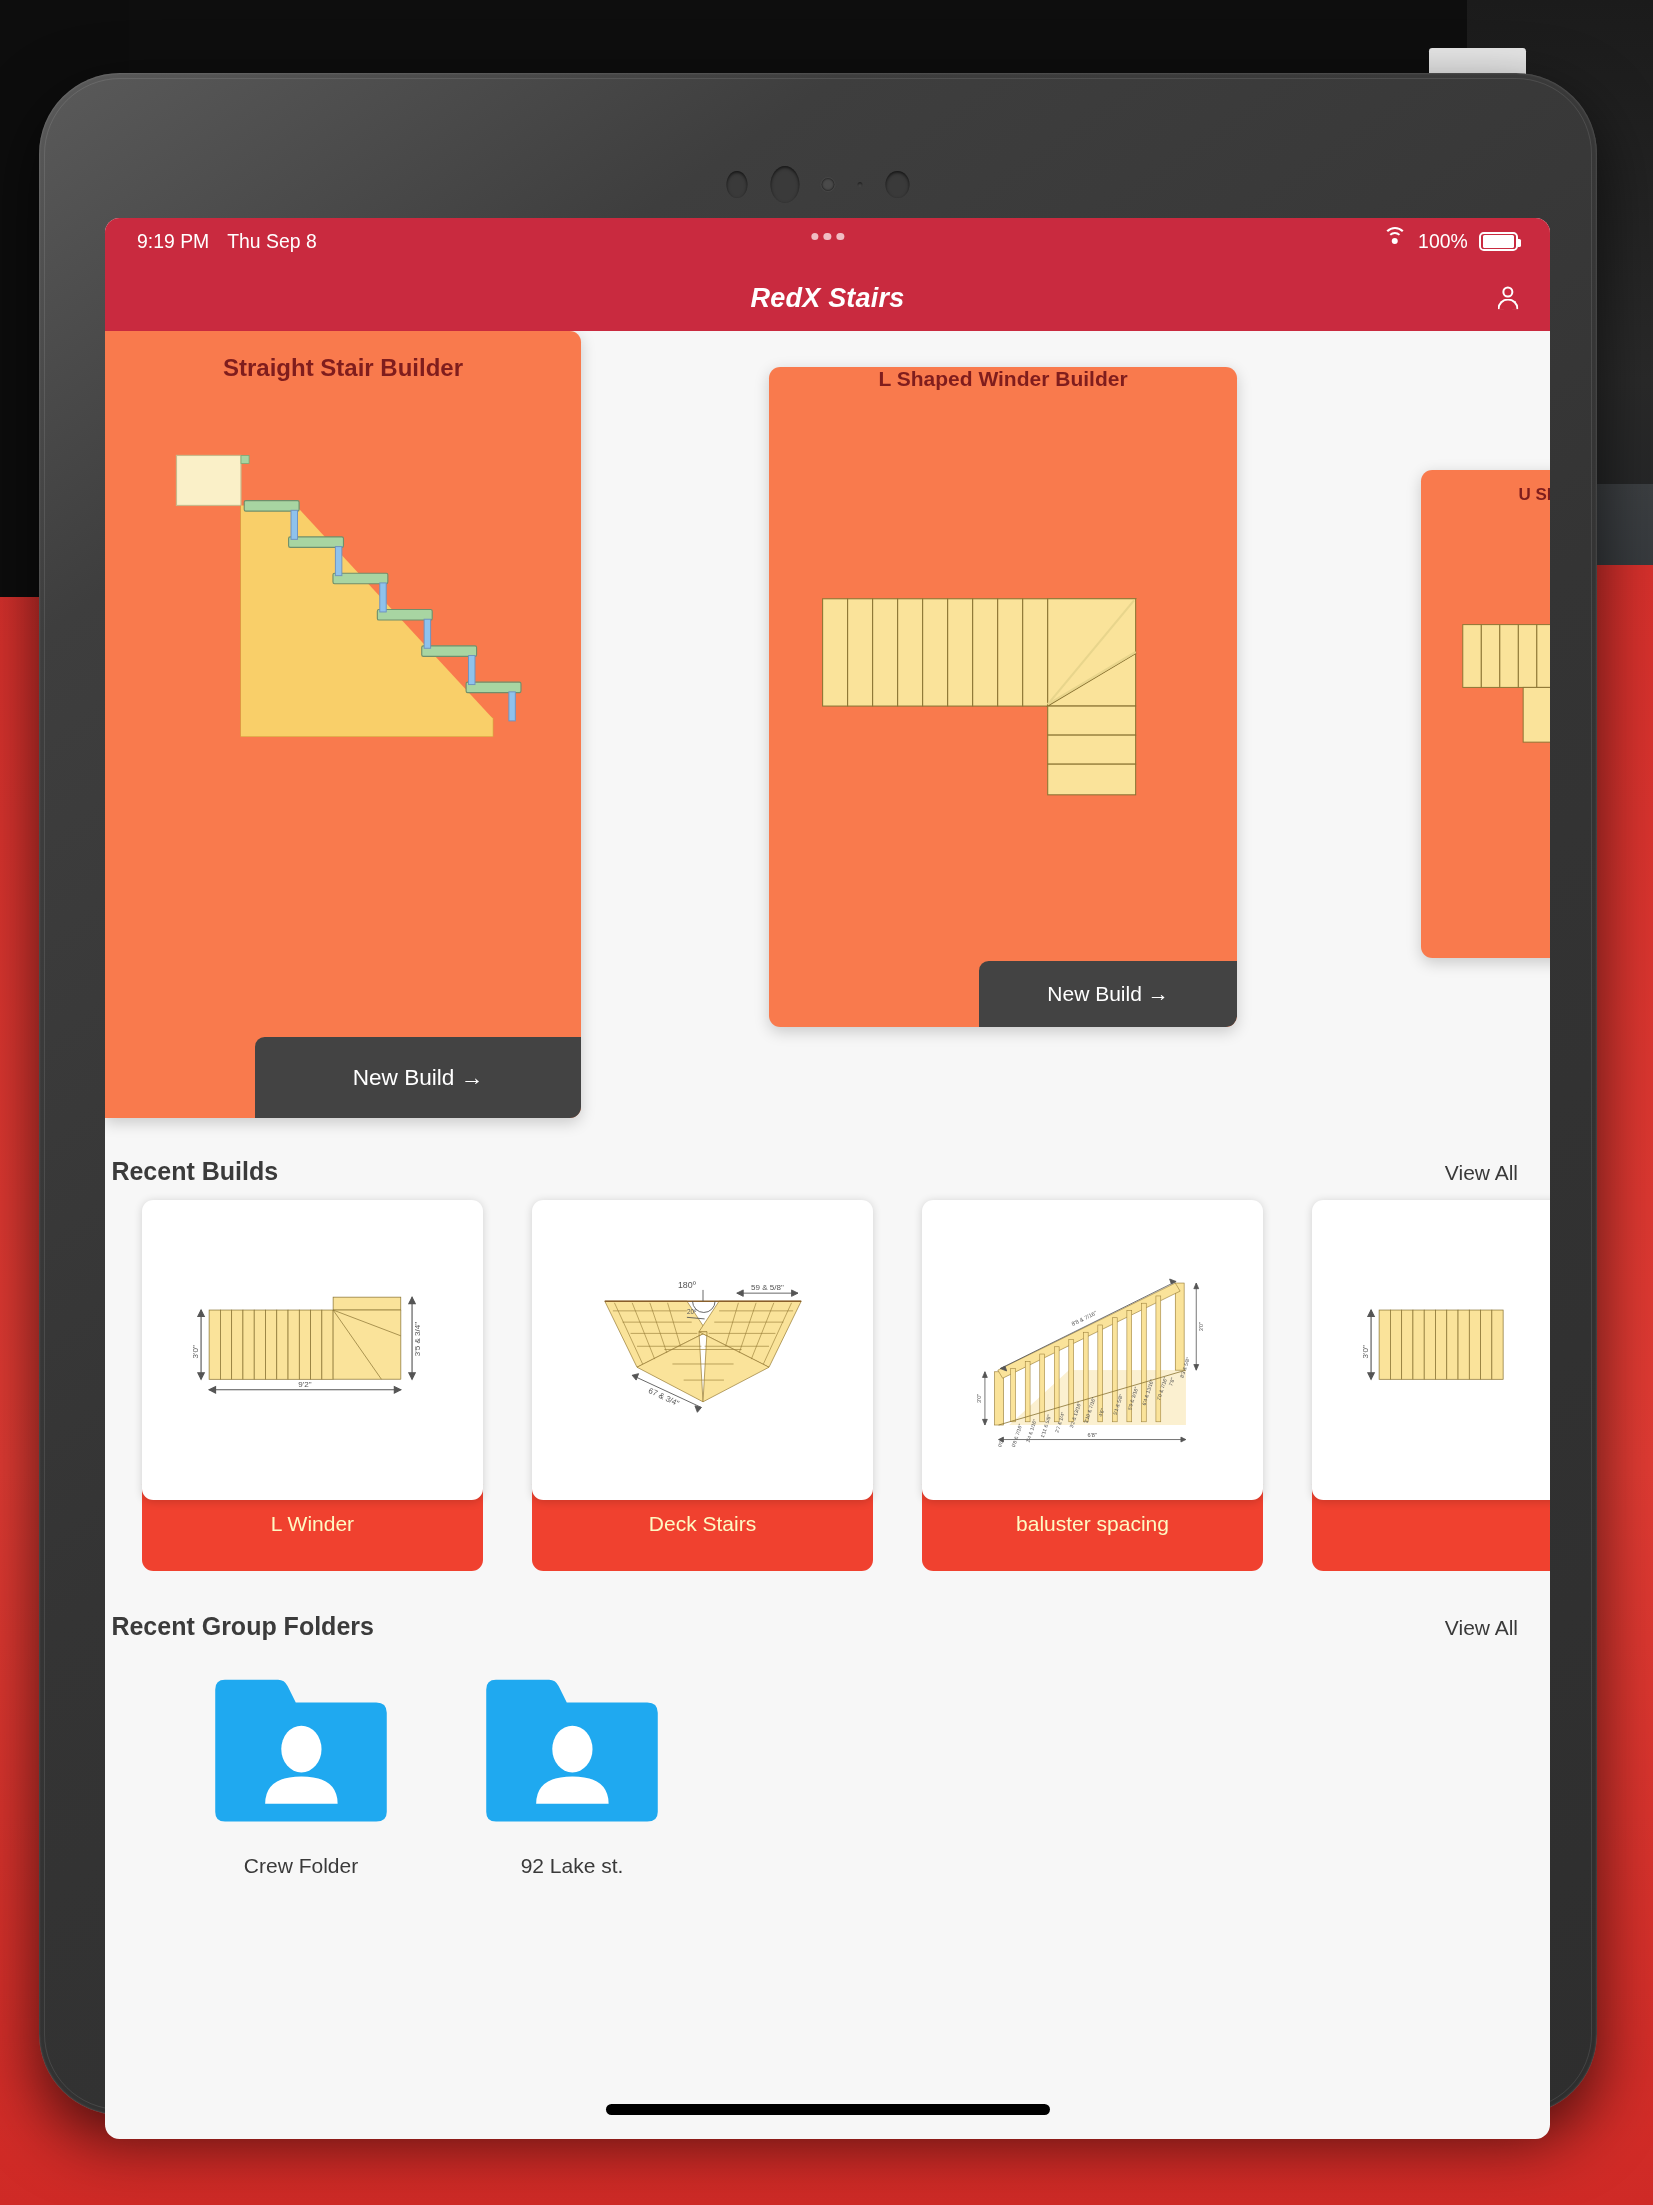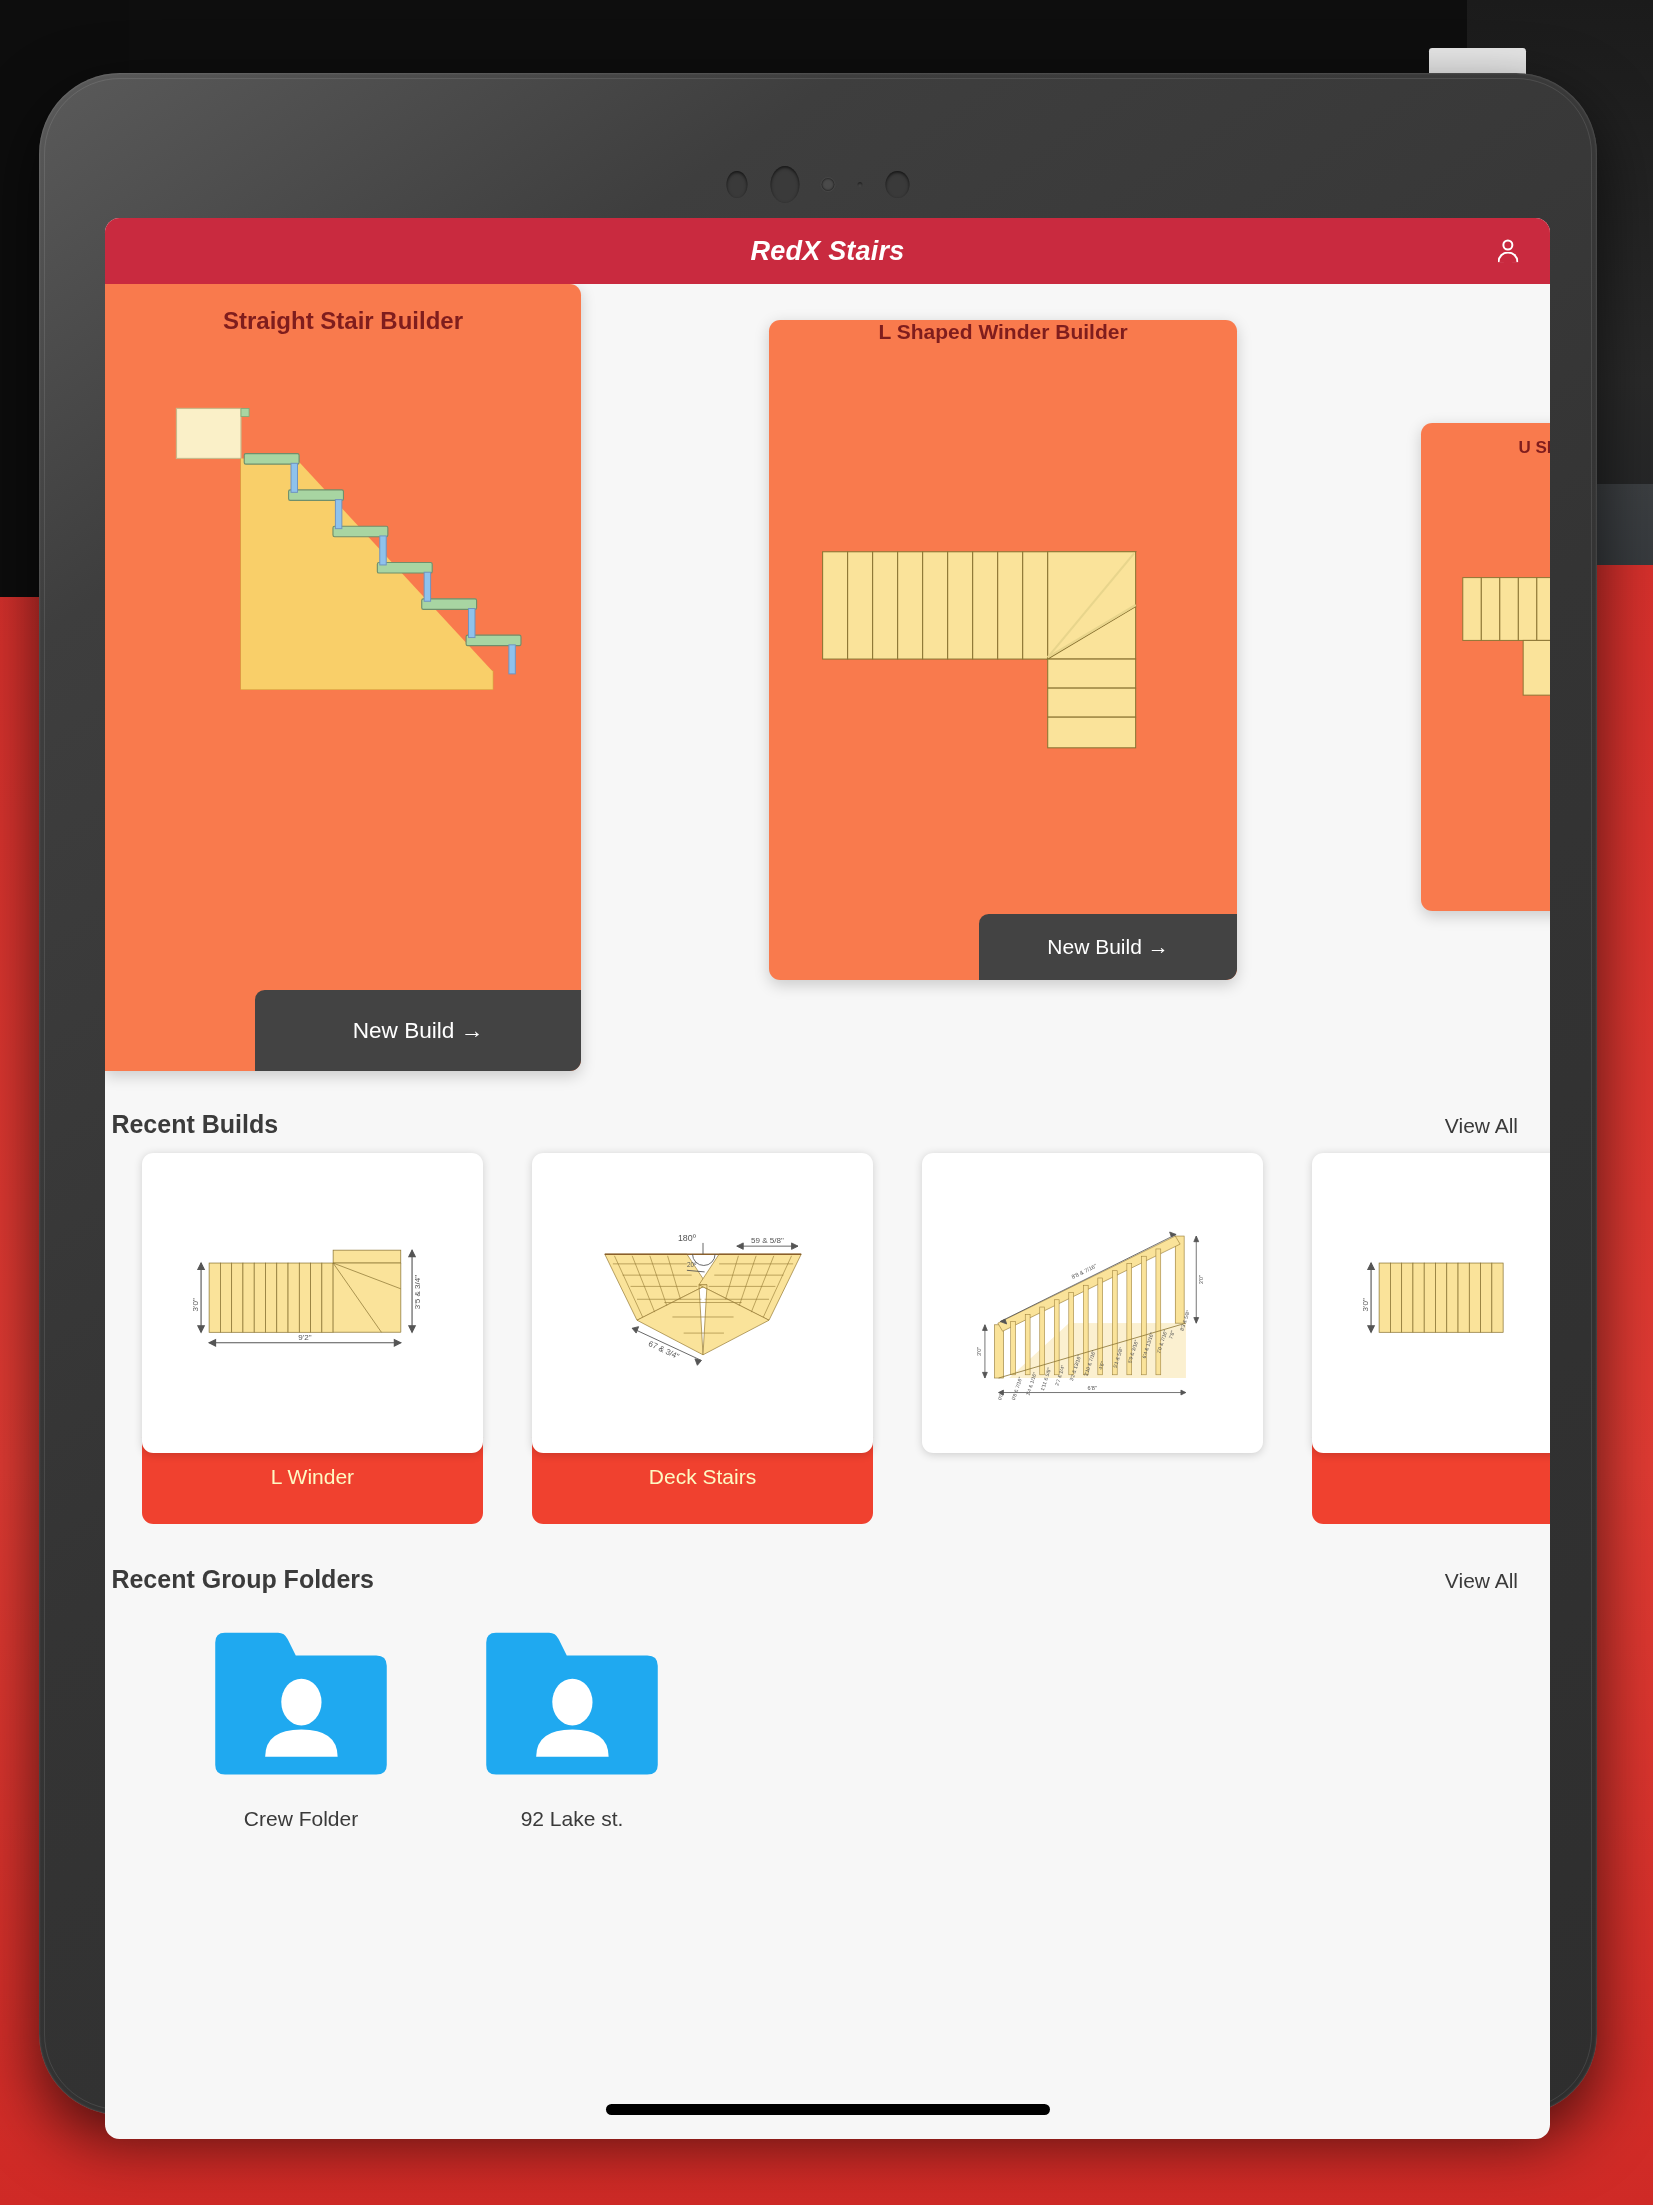--- a/index.html
+++ b/index.html
@@ -187,20 +187,42 @@
     <div class="cam-cluster">
       <span class="cam a"></span>
       <span class="cam b"></span>
       <span class="cam dot"></span>
       <span class="cam micro"></span>
       <span class="cam c"></span>
     </div>
 
     <div id="screen">
 
+      <div class="statusbar">
+        <div class="sb-left">
+          <span>9:19 PM</span>
+          <span>Thu Sep 8</span>
+        </div>
+        <div class="sb-dots">
+          <i></i>
+            <i></i>
+            <i></i>
+        </div>
+        <div class="sb-right">
+          <span class="wifi-ic">
+              <i></i>
+              <i></i>
+              <i></i>
+            </span>
+          <span>100%</span>
+          <span class="battery">
+              <i></i>
+            </span>
+        </div>
+      </div>
 
       <div class="appbar">
         <h1>RedX Stairs</h1>
         <div class="account-btn">
           <span class="person-ic">
             <span class="head"></span>
               <span class="body"></span>
           </span>
         </div>
       </div>
@@ -440,20 +462,21 @@
                   <text x="179" y="206" transform="rotate(-72 179 206)" text-anchor="start">5'1 &amp; 5/8"</text>
                   <text x="197" y="200" transform="rotate(-72 197 200)" text-anchor="start">5'9 &amp; 3/16"</text>
                   <text x="215" y="194" transform="rotate(-72 215 194)" text-anchor="start">6'4 &amp; 13/16"</text>
                   <text x="233" y="188" transform="rotate(-72 233 188)" text-anchor="start">7'0 &amp; 7/16"</text>
                   <text x="248" y="170" transform="rotate(-72 248 170)" text-anchor="start">7'8"</text>
                   <text x="262" y="160" transform="rotate(-72 262 160)" text-anchor="start">8'3 &amp; 5/8"</text>
                 </g>
               </g>
             </svg>
           </div>
+          <div class="build-label">baluster spacing</div>
         </div>
 
         <div class="build-card">
           <div class="build-thumb">
             <svg width="266" height="153" viewBox="0 0 330 190">
               <g fill="#fae39a" stroke="#8a7433" stroke-width=".9">
                 <rect x="36" y="46" width="14" height="86"></rect>
                   <rect x="50" y="46" width="14" height="86"></rect>
                 <rect x="64" y="46" width="14" height="86"></rect>
                   <rect x="78" y="46" width="14" height="86"></rect>

